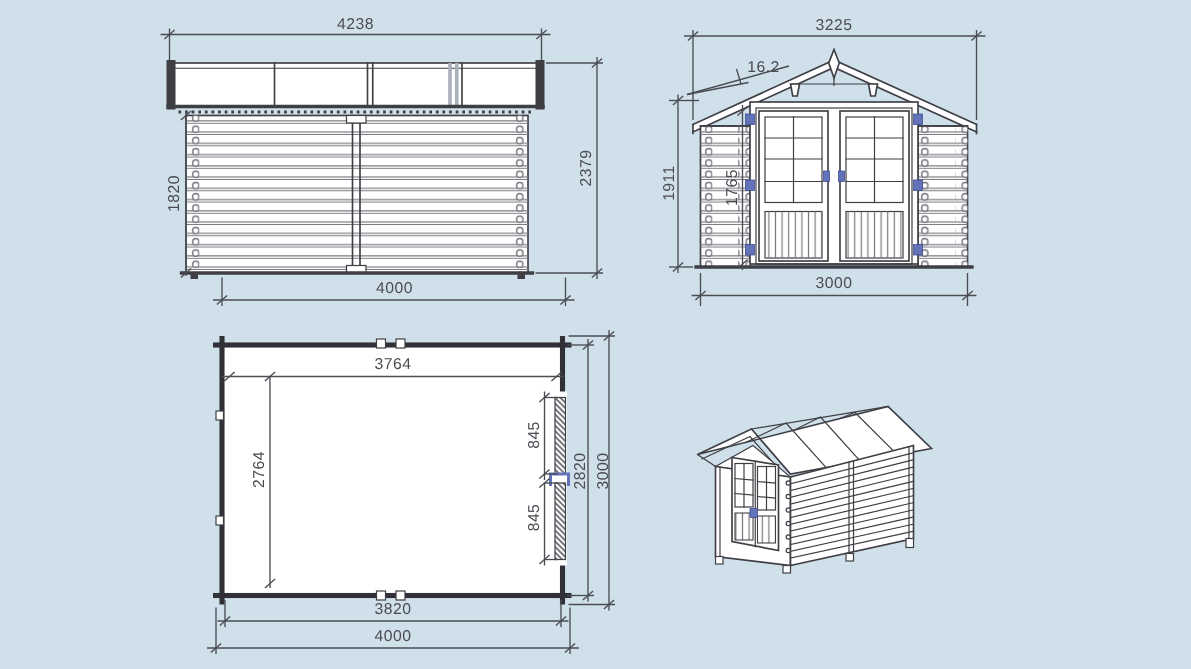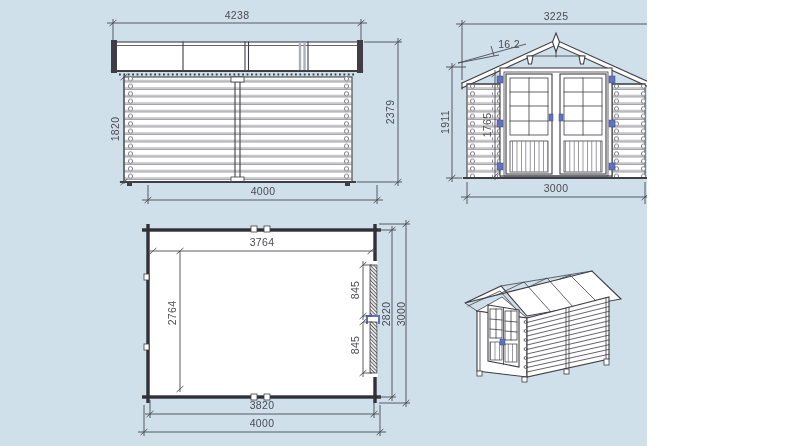--- a/index.html
+++ b/index.html
@@ -1,16 +1,16 @@
 <!DOCTYPE html>
 <html style="--bg: #cfe0ea; --paper: #ffffff; --ink: #3e3e44; --dim: #4b4b52; --accent: #6373b9;"><head>
 <meta charset="utf-8">
 <style>
   html,body{margin:0;padding:0}
-  .pg{position:relative;width:647px;height:446px;background:var(--bg,#cfe0ea);overflow:hidden;
+  .pg{position:relative;width:794px;height:446px;background:var(--bg,#cfe0ea);overflow:hidden;
       font-family:"Liberation Sans",sans-serif}
   svg{position:absolute;left:0;top:0}
   .ln{stroke:var(--ink,#3e3e44);fill:none;stroke-width:1.1;stroke-linecap:square}
   .fin{stroke-width:.8}
   .thk{stroke-width:2.2}
   .w{fill:var(--paper,#fff)}
   .nf{fill:none}
   .wall{stroke:#303036;stroke-width:3.4;fill:var(--paper,#fff)}
   .stub{stroke:#303036;stroke-width:3.4;fill:none}
   .dm{stroke:var(--dim,#4b4b52);stroke-width:.9;fill:none}

